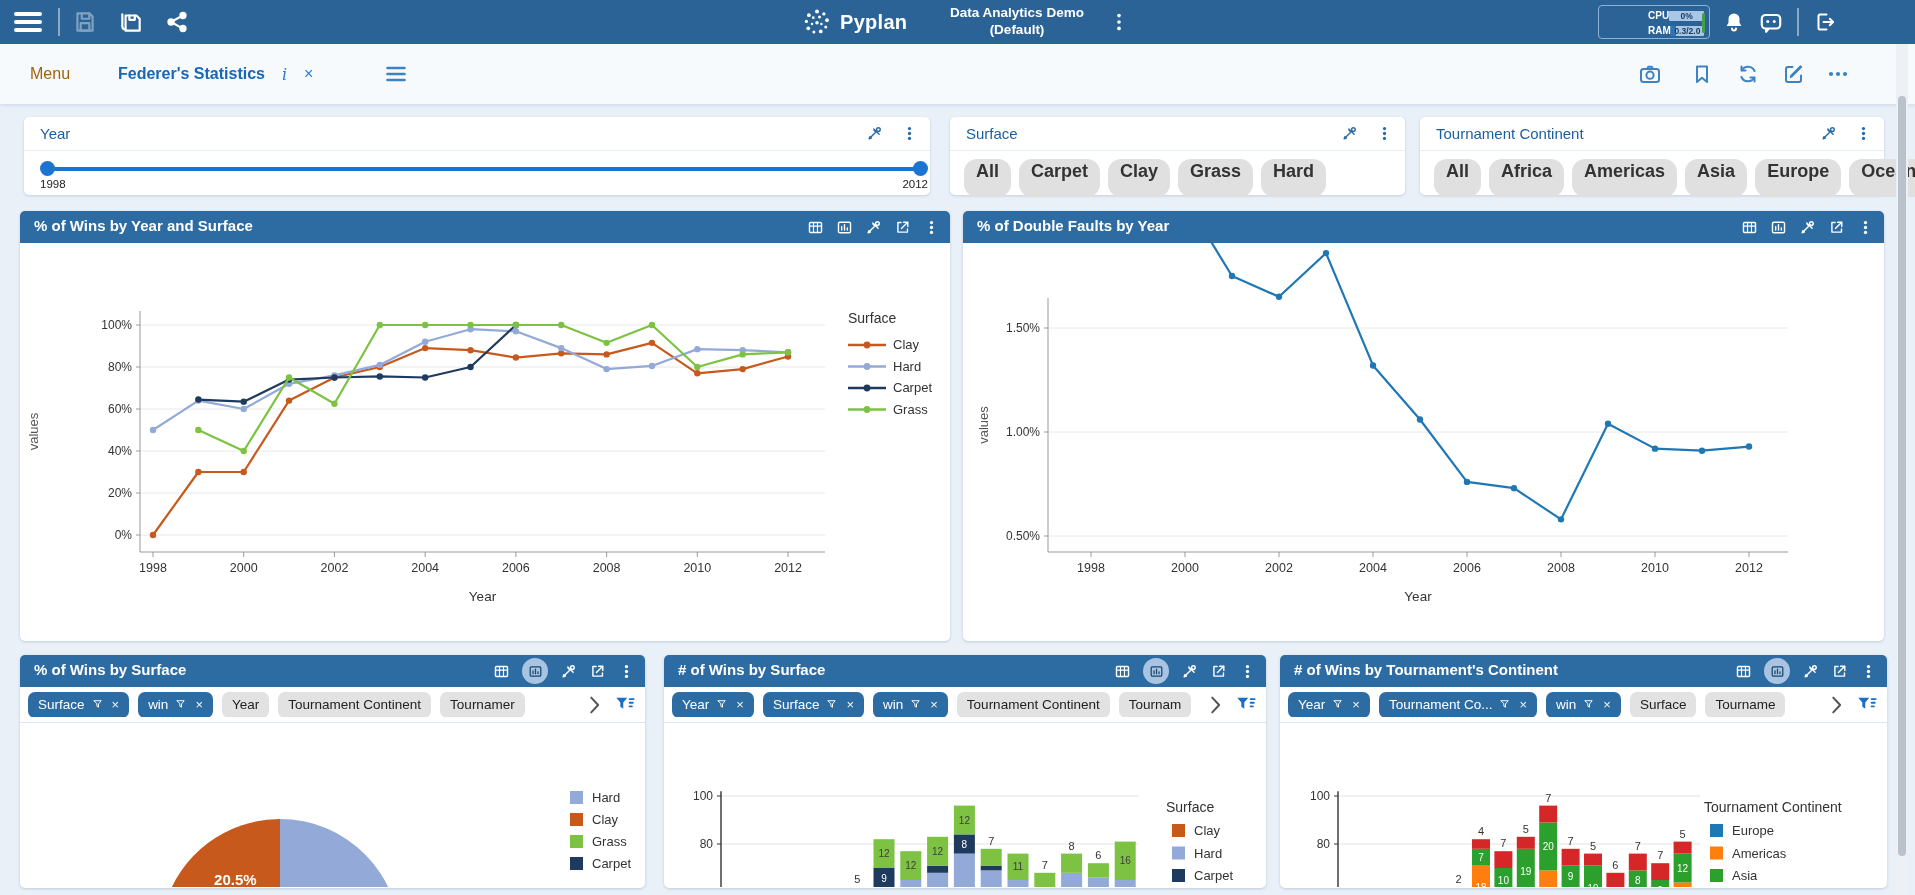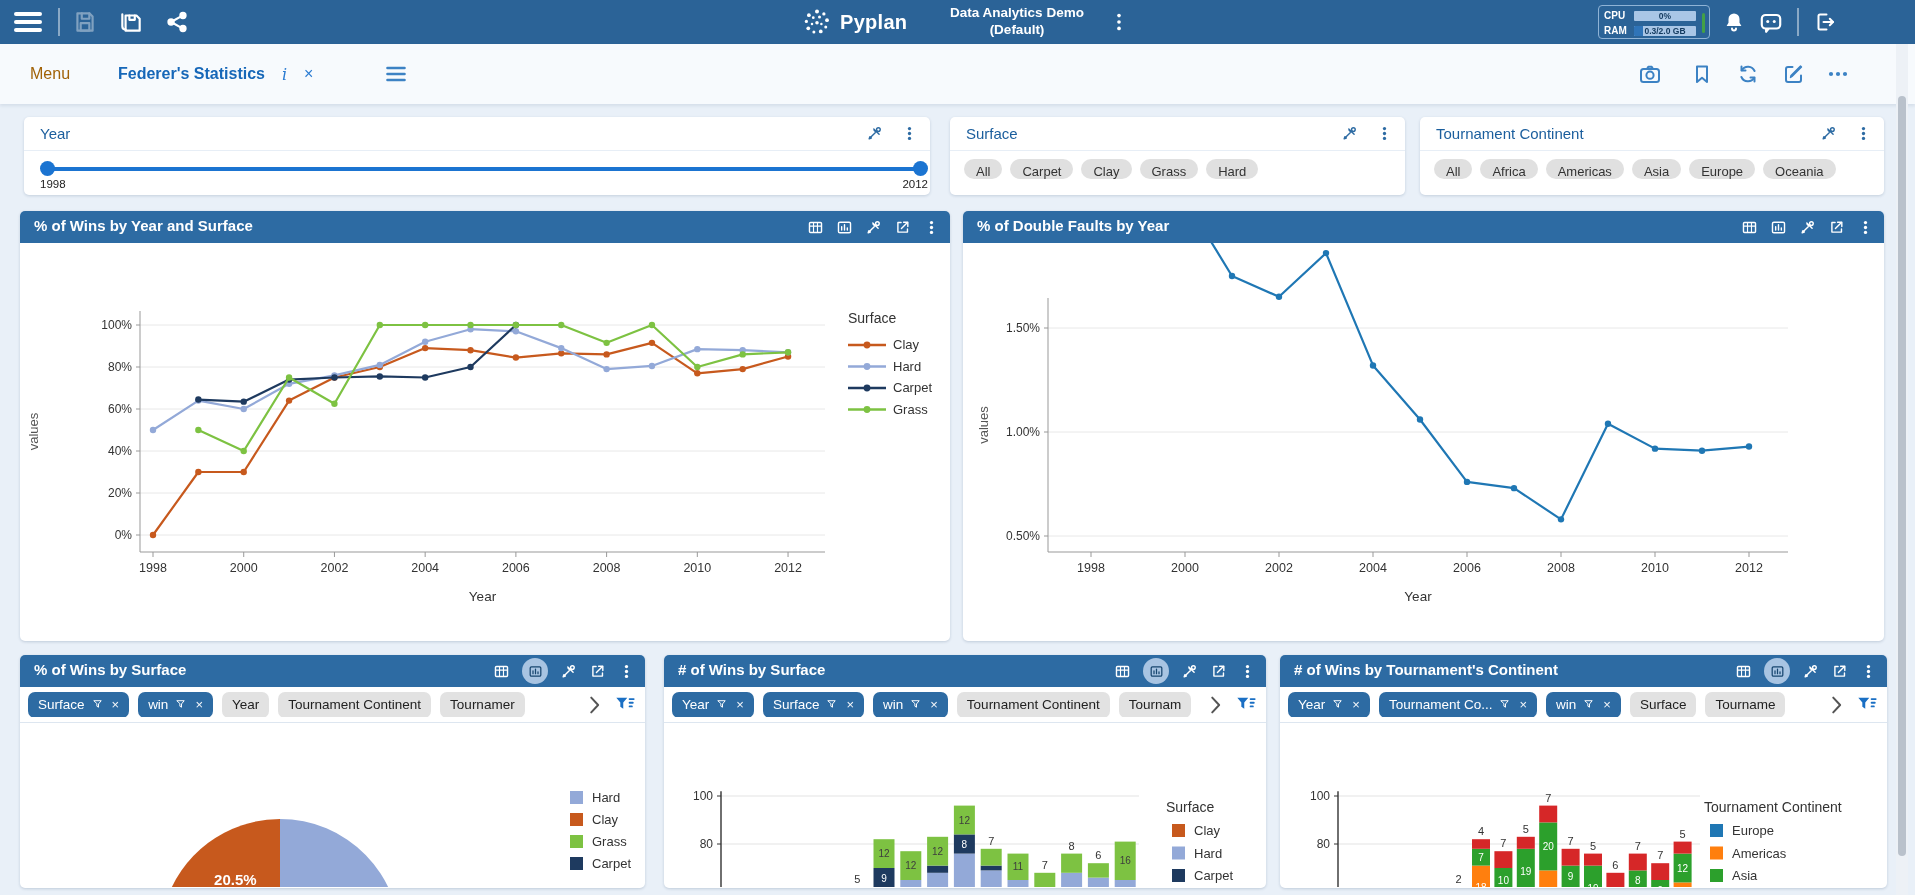--- a/index.html
+++ b/index.html
@@ -14,21 +14,21 @@
   #hamburger div { height:3.5px; background:#fff; border-radius:2px; margin-bottom:4.5px; }
   .vdiv { width:2px; background:rgba(255,255,255,.45); }
   .tbicon { width:26px; height:26px; color:#fff; }
   .tbicon svg { width:100%; height:100%; }
   #logo-wrap { left:802px; top:7px; display:flex; align-items:center; gap:8px; }
   #product-name { font-size:20px; font-weight:bold; color:#fff; letter-spacing:.3px; }
   #ws-title { left:932px; top:4px; width:170px; text-align:center; font-size:13.5px; font-weight:bold; line-height:17px; }
   #tb-kebab { left:1108px; top:10px; }
   #sysbox { left:1598px; top:5px; width:112px; height:34px; border:1px solid #8fb3d6; border-radius:4px; padding:3px 5px; }
   .sysrow { display:flex; align-items:center; height:13px; margin-bottom:2px; }
-  .syslabel { width:30px; font-size:10px; font-weight:bold; color:#fff; }
+  .syslabel { width:30px; font-size:10px; font-weight:bold; color:#fff;margin-left:44px; }
   .sysbar { position:relative; width:62px; height:10px; background:#a9c6e6; border-radius:1px; overflow:hidden; }
   .sysbar .fill { position:absolute; left:0; top:0; height:100%; background:#2f74b8; }
   .sysbar span { position:absolute; inset:0; font-size:8.5px; color:#12395e; text-align:center; line-height:10px; font-weight:bold; }
   #sys-green { position:absolute; right:4px; top:7px; width:3.5px; height:20px; background:#43a047; border-radius:2px; }
 
   
   #tabbar { position:absolute; left:0; top:44px; width:1915px; height:60px; background:#f7fafd; box-shadow:0 2px 3px rgba(40,70,110,.10); }
   #menu-tab { position:absolute; left:30px; top:0; height:60px; line-height:60px; font-size:16px; color:#a16207; cursor:pointer; }
   #doc-tab { position:absolute; left:118px; top:0; height:60px; display:flex; align-items:center; gap:17px; cursor:pointer; }
   #doc-tab .lbl { font-size:16px; font-weight:600; color:#1667b8; }
@@ -39,21 +39,21 @@
   .blueic svg { width:100%; height:100%; }
 
   
   .card { position:absolute; background:#fff; border-radius:5px; box-shadow:0 1px 3px rgba(30,60,100,.18); }
   .card-h { height:34px; border-bottom:1px solid #e7eef6; position:relative; }
   .card-h .ttl { position:absolute; left:16px; top:8px; font-size:15px; color:#1b5e9d; }
   .card-icons { position:absolute; right:12px; top:8px; display:flex; gap:18px; color:#2d6ba3; }
   .card-icons .ic { width:17px; height:17px; cursor:pointer; }
   .card-icons .ic svg { width:100%; height:100%; }
   .pillrow { position:absolute; left:14px; top:42px; display:flex; gap:8px; }
-  .pill { height:20px; line-height:25px; padding:0 12px; background:#e0e0e0; border-radius:13px; font-size:13px; color:#333; cursor:pointer; white-space:nowrap; }
+  .pill { height:38px; line-height:25px; padding:0 12px; background:#e0e0e0; border-radius:13px; font-size:18px; color:#333; cursor:pointer; white-space:nowrap;font-weight:bold; }
 
   
   #slider { position:absolute; left:0; top:40px; width:100%; height:36px; }
   #slider .track { position:absolute; left:23px; right:9px; top:10px; height:3.5px; background:#1b74d1; border-radius:2px; }
   #slider .handle { position:absolute; top:4px; width:15px; height:15px; border-radius:50%; background:#1b74d1; cursor:pointer; }
   #slider .hl { left:16px; } #slider .hr { right:2px; }
   #slider .sl-lab { position:absolute; top:21px; font-size:11.5px; color:#222; }
   #slider .sl-left { left:16px; } #slider .sl-right { right:2px; }
 
   

